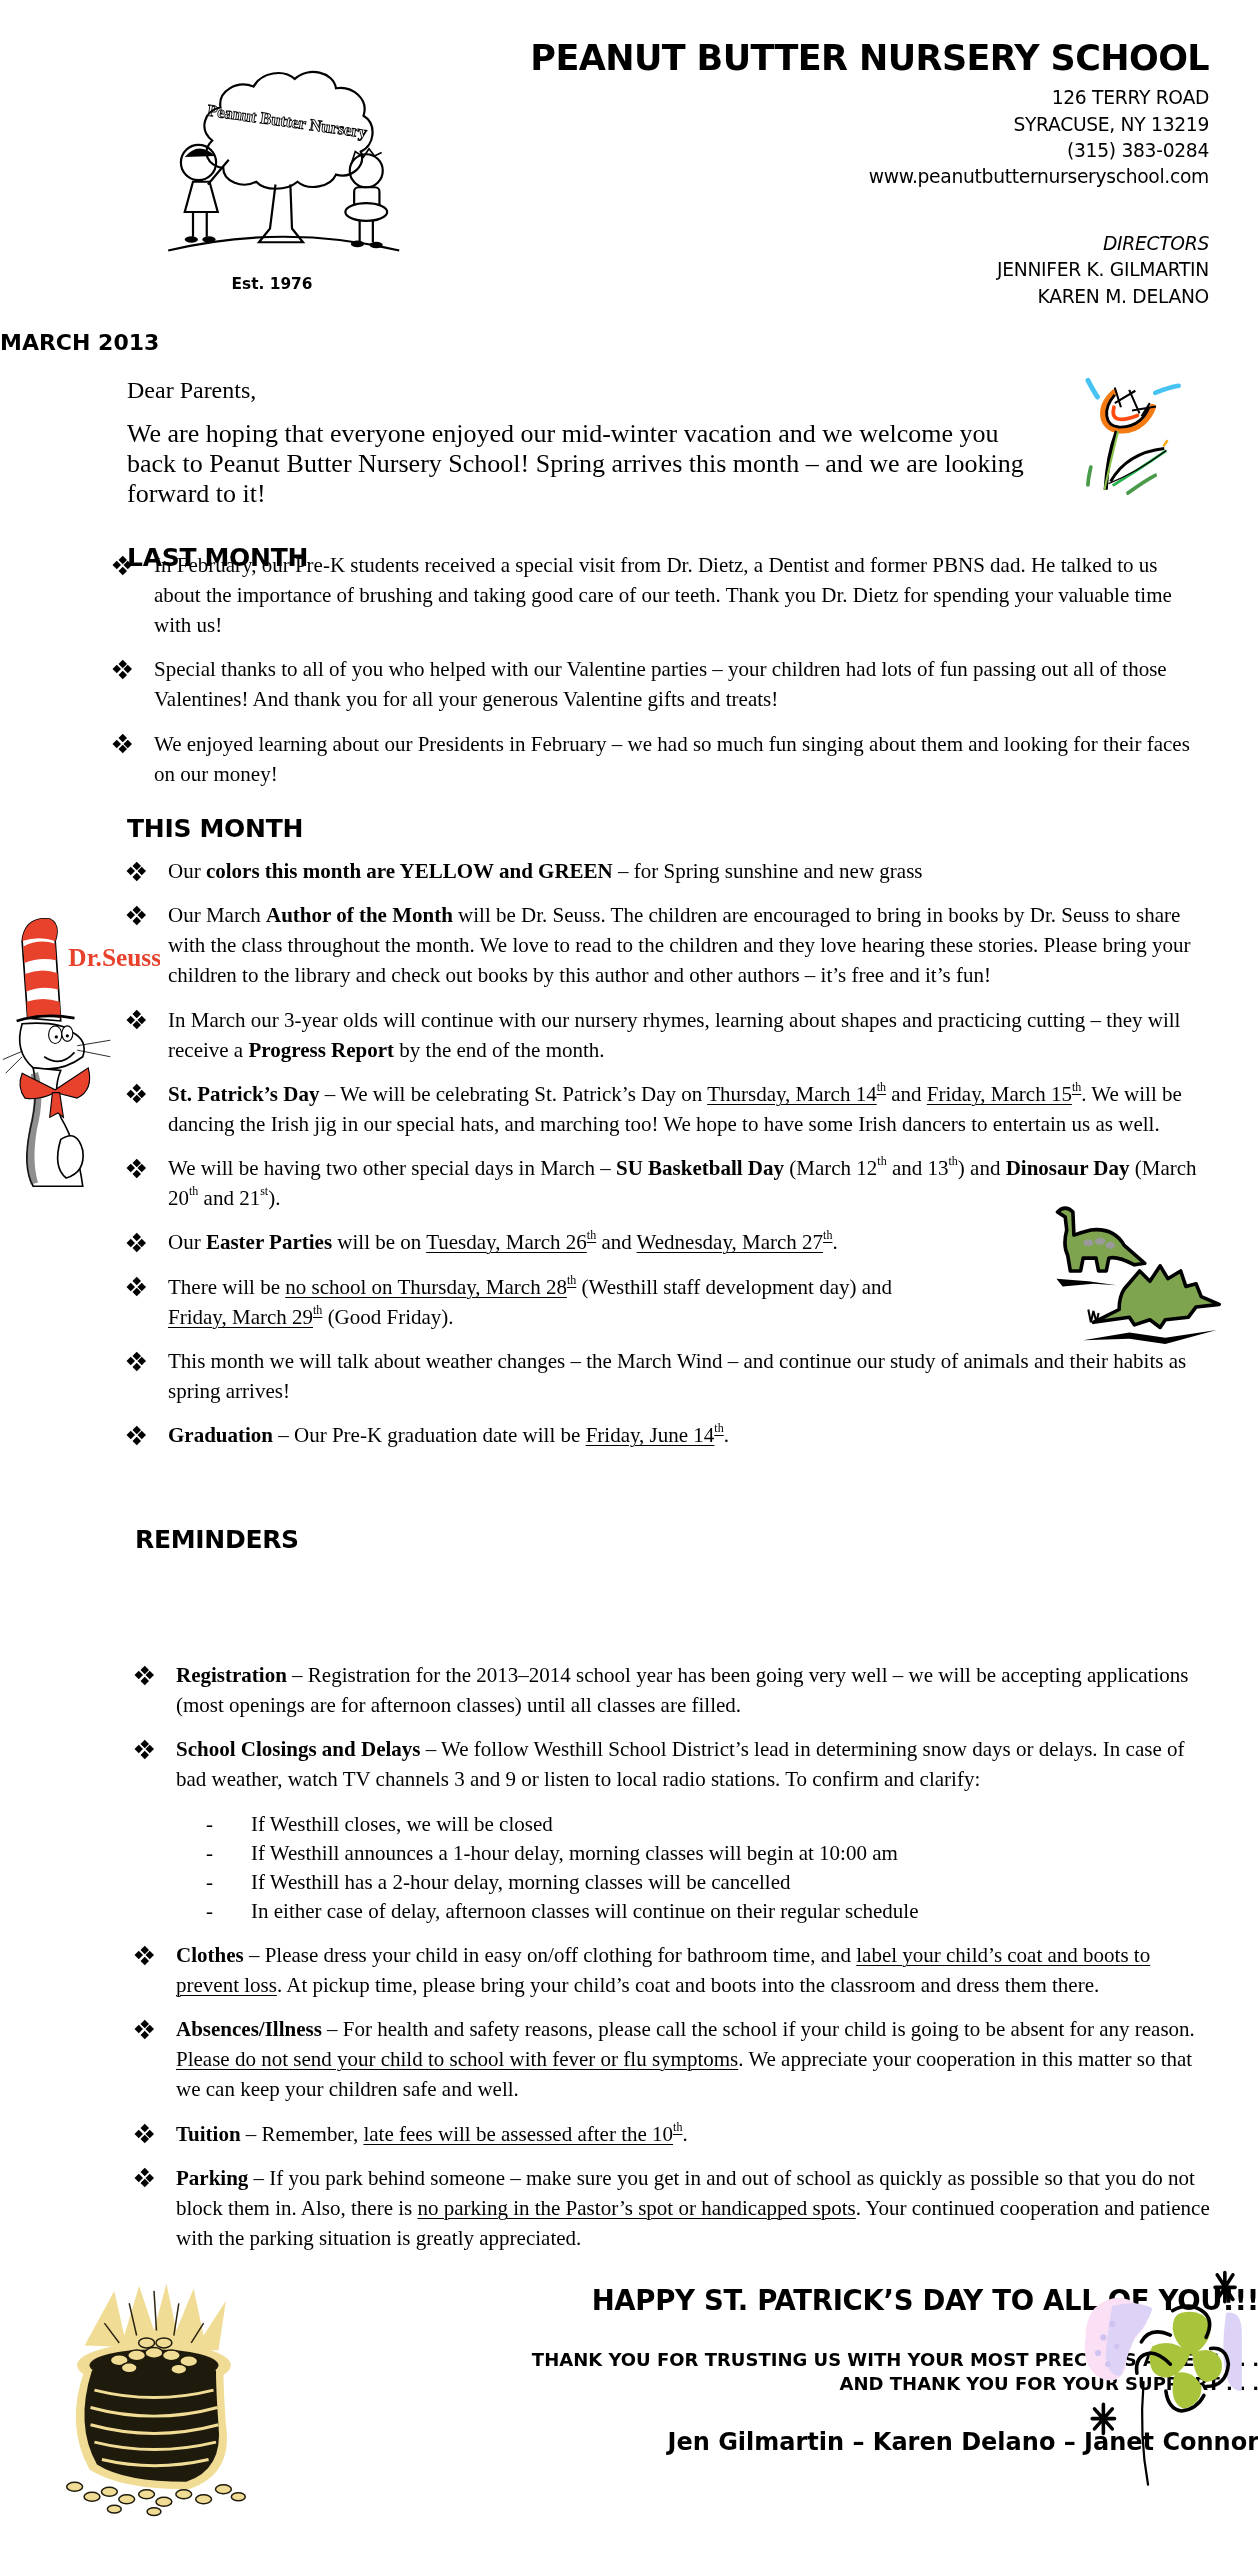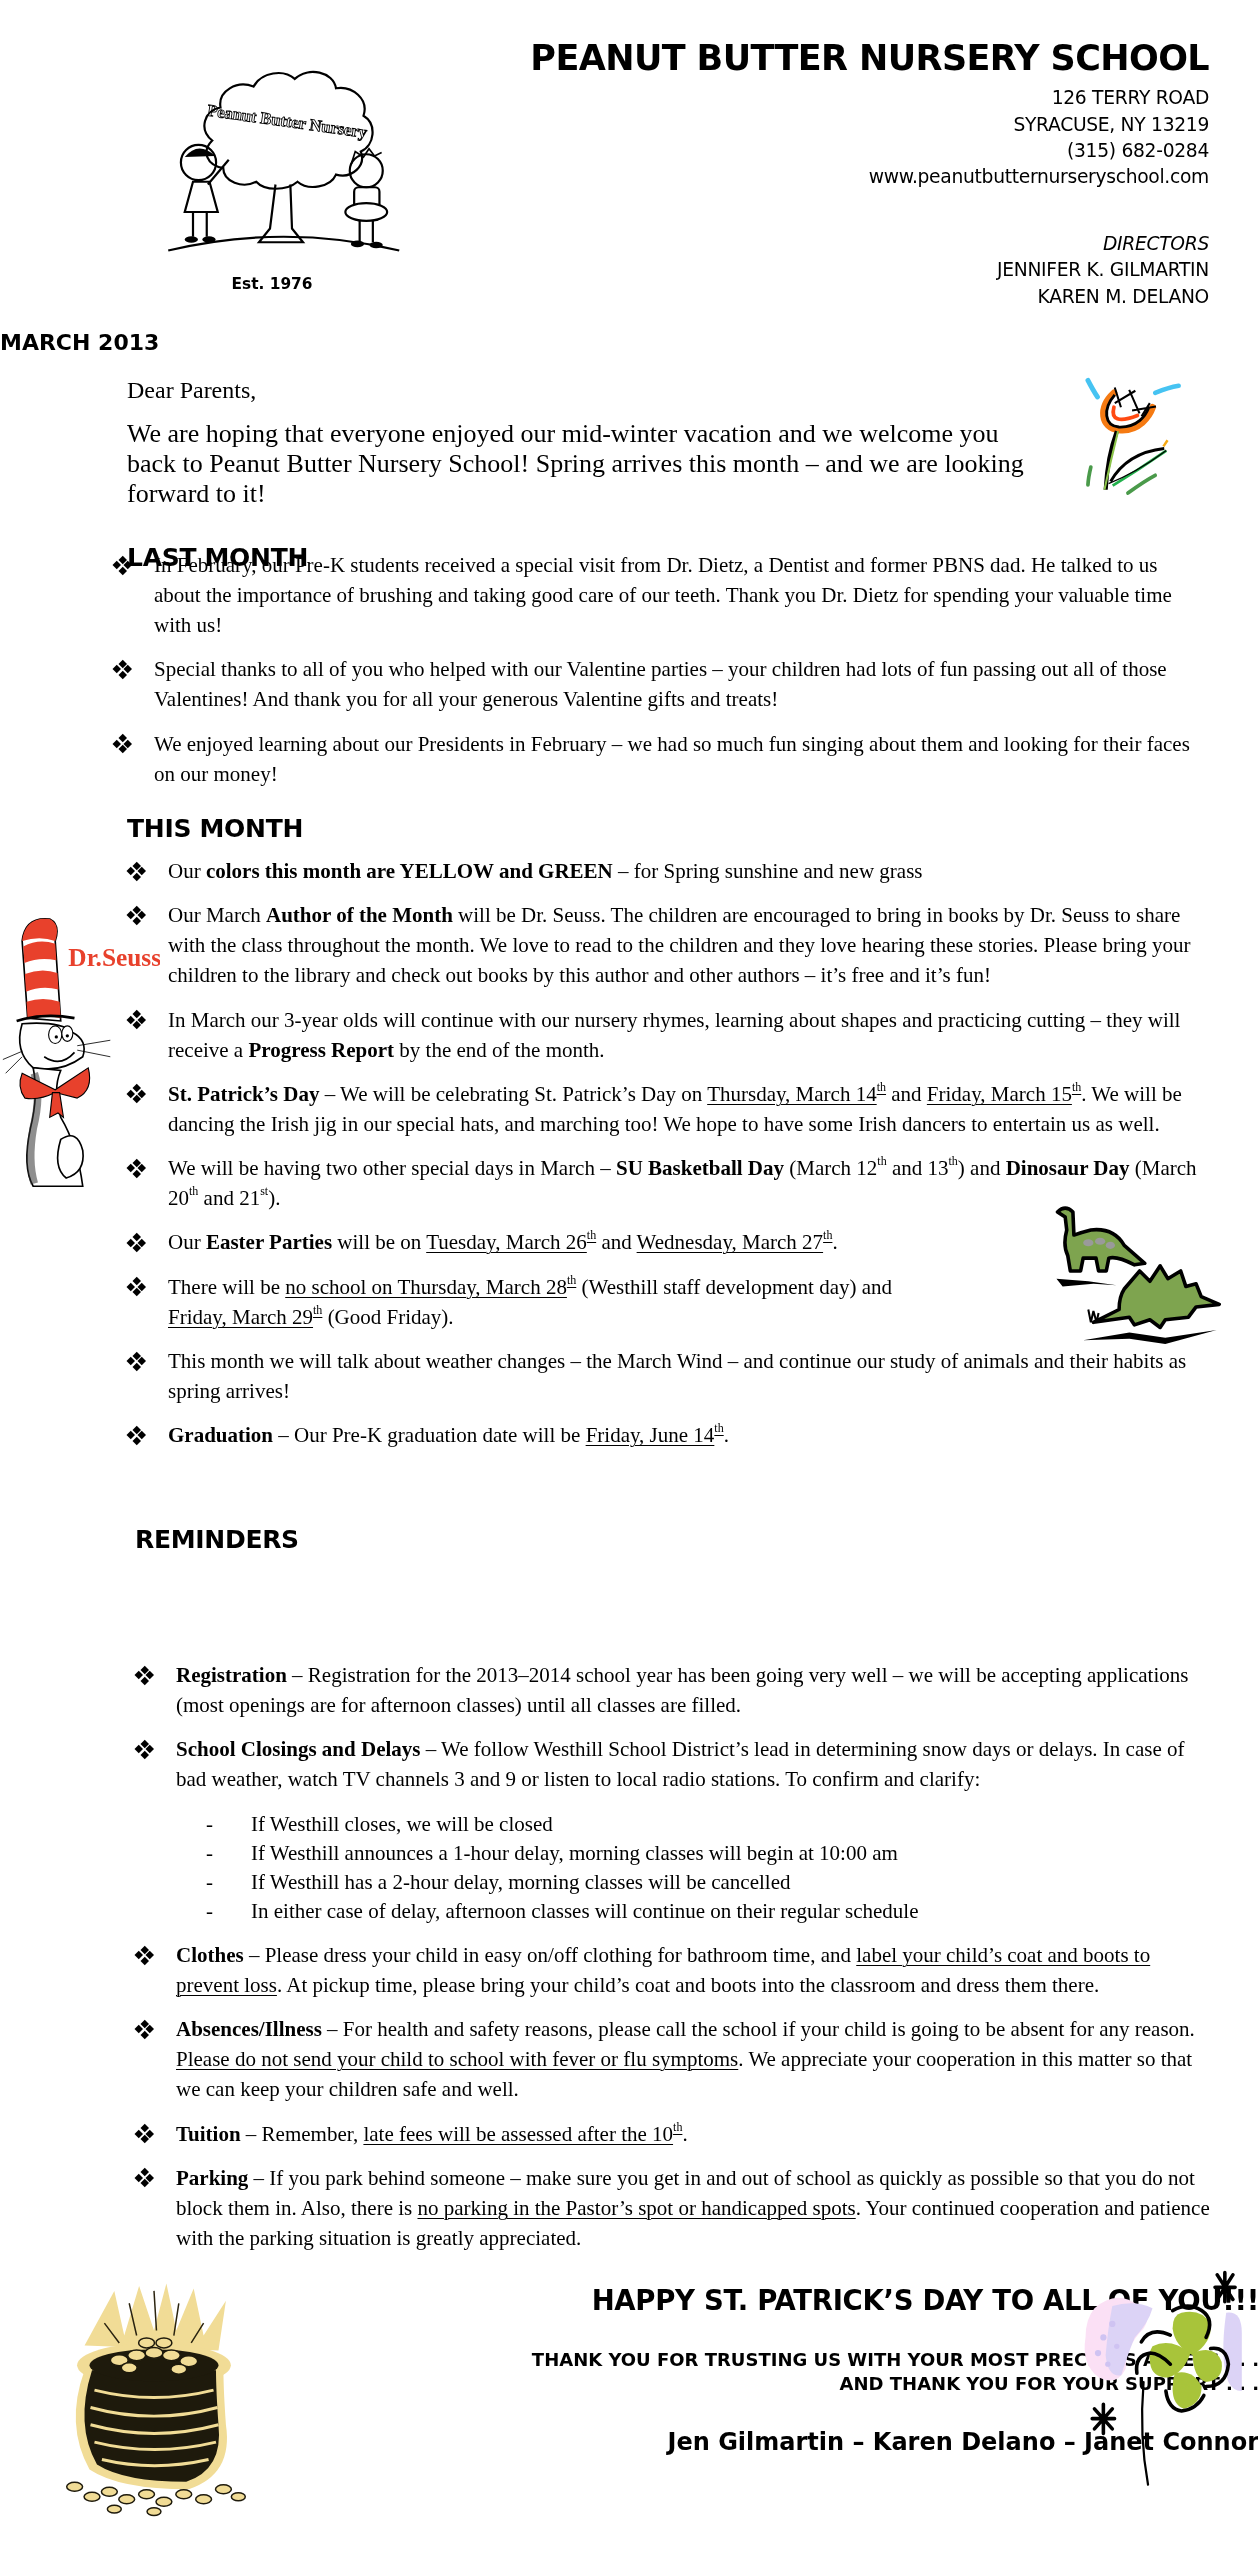--- a/index.html
+++ b/index.html
@@ -112,21 +112,21 @@
       <ellipse cx="418" cy="360" rx="12" ry="6" fill="#000"></ellipse>
   </svg>
 </div>
 <div id="est" class="abs sans">Est. 1976</div>
 
 <div id="school-block" class="abs sans">
   <div id="school-name">PEANUT BUTTER NURSERY SCHOOL</div>
   <div id="addr-lines">
     <div class="addr-line">126 TERRY ROAD</div>
     <div class="addr-line">SYRACUSE, NY 13219</div>
-    <div class="addr-line">(315) 682-0284</div>
+    <div class="addr-line">(315) 383-0284</div>
     <div class="addr-line">www.peanutbutternurseryschool.com</div>
   </div>
   <div id="directors">
     <div id="directors-label" class="addr-line">DIRECTORS</div>
     <div class="addr-line">JENNIFER K. GILMARTIN</div>
     <div class="addr-line">KAREN M. DELANO</div>
   </div>
 </div>
 
 <div id="month-title" class="abs sans">MARCH 2013</div>

